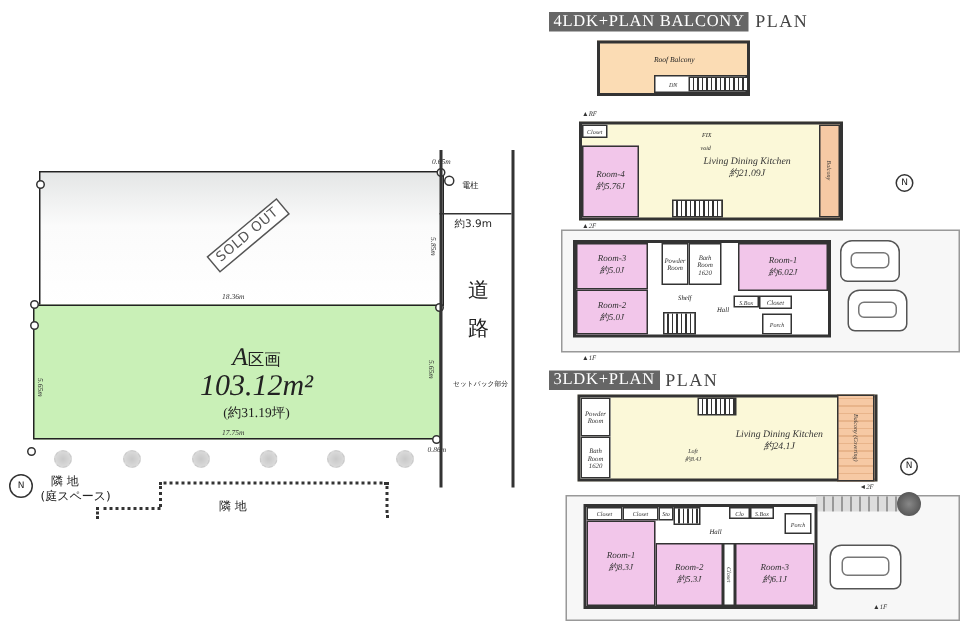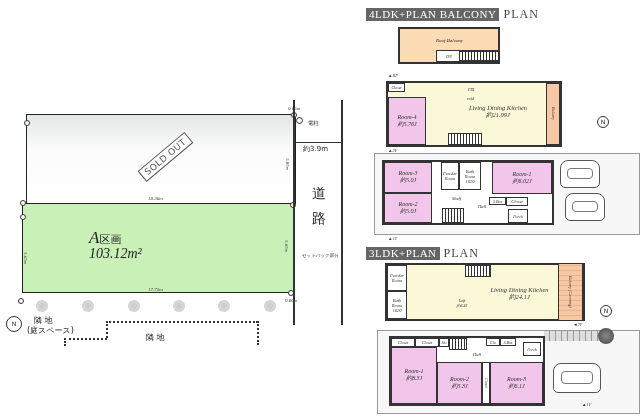--- a/index.html
+++ b/index.html
@@ -6,24 +6,24 @@
   body{width:640px;height:417px;position:relative;overflow:hidden;font-family:"DejaVu Serif",serif;color:#222;}
   .abs{position:absolute;}
   
   .lot-upper{position:absolute;left:26px;top:114px;width:268px;height:89px;background:linear-gradient(#e4e6e6,#fbfbfb 40%,#fff);border:1.5px solid #222;border-bottom:none;}
   .lot-a{position:absolute;left:22px;top:203px;width:270px;height:88px;background:#c9f0b7;border:1.5px solid #222;}
   .road-line{position:absolute;background:#333;width:1.5px;}
   .sold-out{position:absolute;left:135px;top:150px;transform:rotate(-40deg);border:1.5px solid #555;padding:1px 4px;font-family:"DejaVu Sans",sans-serif;font-size:9px;color:#555;letter-spacing:0.5px;background:#fff;}
   .dim{font-family:"Liberation Serif",serif;font-style:italic;font-size:5px;color:#333;}
   .vdim{writing-mode:vertical-rl;}
   .corner{position:absolute;width:4px;height:4px;border:1px solid #333;border-radius:50%;background:#fff;}
-  .lot-label{position:absolute;left:89px;top:228px;width:120px;font-family:"Liberation Serif",serif;}
+  .lot-label{position:absolute;left:111px;top:228px;width:120px;text-align:center;font-family:"Liberation Serif",serif;}
   .lot-label .name{font-size:17px;font-style:italic;}
   .lot-label .name small{font-size:11px;font-style:normal;}
-  .lot-label .area{font-size:14px;font-style:italic;margin-top:-2px;}
+  .lot-label .area{font-size:20px;font-style:italic;margin-top:-2px;}
   .lot-label .tsubo{font-size:9px;}
   .road-text{position:absolute;left:312px;font-size:14px;font-family:"DejaVu Sans",sans-serif;}
   .small-jp{font-family:"DejaVu Sans",sans-serif;font-size:5.5px;}
   .tree{position:absolute;width:10px;height:10px;border-radius:50%;background:radial-gradient(#c8c8c8,#e0e0e0);border:1px dashed #ccc;}
   .dotted{position:absolute;border-color:#333;border-style:dotted;border-width:0;}
   .neighbor{font-family:"DejaVu Sans",sans-serif;font-size:8px;color:#222;}
   
   .plan-title{position:absolute;display:flex;align-items:center;}
   .plan-title .tag{background:#666;color:#fff;font-family:"Liberation Serif",serif;font-size:11px;padding:0 3px;letter-spacing:0.5px;line-height:13px;}
   .plan-title .plan{font-family:"Liberation Serif",serif;font-size:12px;color:#444;margin-left:4px;letter-spacing:1px;}
@@ -61,20 +61,21 @@
   <span class="dim vdim abs" style="left:285px;top:158px;">5.85m</span>
   <span class="dim abs" style="left:148px;top:196px;">18.36m</span>
   <span class="dim vdim abs" style="left:23px;top:252px;">5.65m</span>
   <span class="dim vdim abs" style="left:284px;top:240px;">5.65m</span>
   <span class="dim abs" style="left:148px;top:287px;">17.75m</span>
   <span class="dim abs" style="left:285px;top:298px;">0.86m</span>
 
   <div class="lot-label">
     <div class="name"><span>A</span><small>区画</small></div>
     <div class="area">103.12m²</div>
+    <div class="tsubo">(約31.19坪)</div>
   </div>
 
   <div class="road-line" style="left:293px;top:100px;height:225px;"></div>
   <div class="road-line" style="left:341px;top:100px;height:225px;"></div>
   <div class="abs" style="left:293px;top:142px;width:48px;border-top:1px solid #333;"></div>
   <span class="small-jp abs" style="left:303px;top:144px;font-size:7px;">約3.9m</span>
   <div class="corner" style="left:296px;top:117px;width:5px;height:5px;"></div>
   <span class="small-jp abs" style="left:308px;top:120px;">電柱</span>
   <div class="road-text" style="top:185px;">道</div>
   <div class="road-text" style="top:210px;">路</div>

